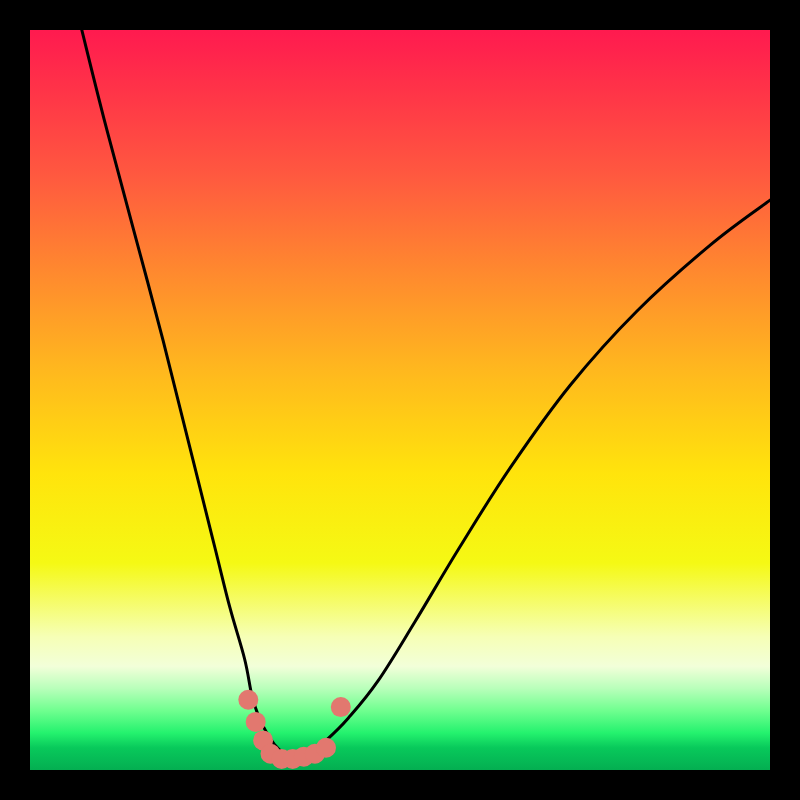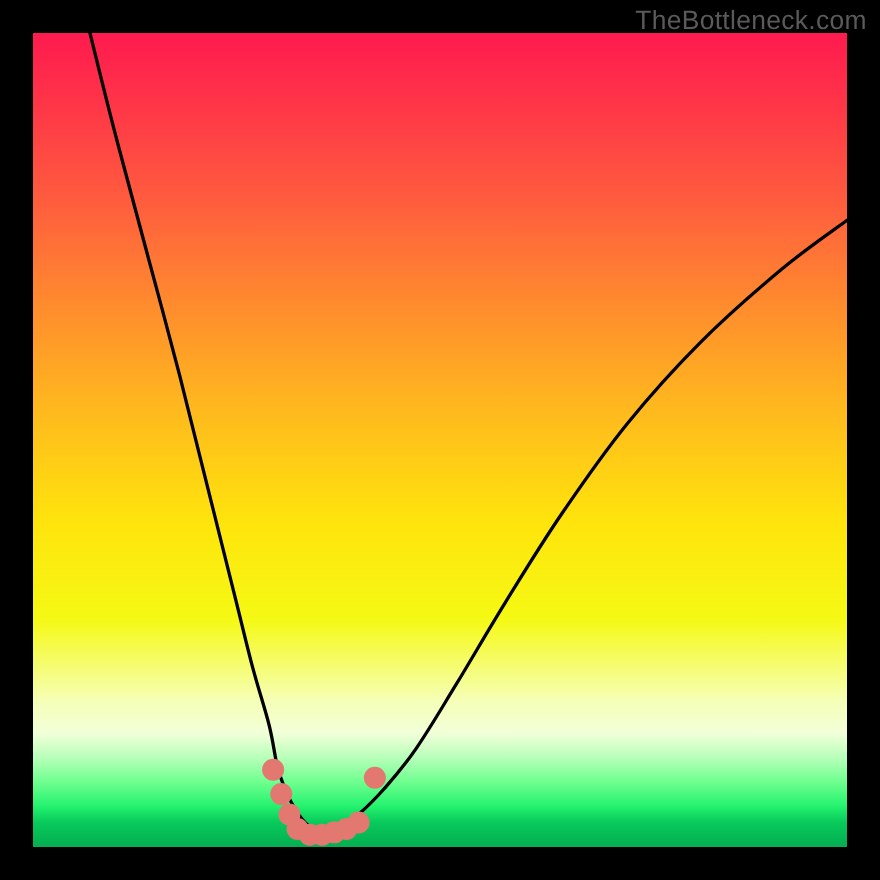--- a/index.html
+++ b/index.html
@@ -60,21 +60,20 @@
     font-size: 24px;
     letter-spacing: 0.3px;
     font-weight: 400;
   }
 </style>
 </head>
 <body>
 
 <div class="frame">
 
-  <div class="attribution">TheBottleneck.com</div>
 
   <div class="plot">
     <div class="grad"></div>
     <svg class="curves" viewBox="0 0 740 740" preserveAspectRatio="none">
       <g id="curve-group">
           <path d="M 51.800000000000004 0 C 55.79600000000001 15.983999999999991, 64.676 52.83599999999994, 74 88.79999999999995 C 83.324 124.76399999999997, 92.94400000000002 159.84000000000006, 103.60000000000001 199.80000000000007 C 114.256 239.76000000000008, 122.54399999999998 269.50800000000004, 133.2 310.8 C 143.856 352.092, 153.476 391.904, 162.8 429.2 C 172.12400000000002 466.496, 178.34 491.36, 185 518 C 191.66 544.64, 194.472 557.22, 199.8 577.2 C 205.12800000000001 597.1800000000001, 210.60399999999998 613.016, 214.6 629 C 218.596 644.984, 219.33599999999998 655.3439999999999, 222 666 C 224.66400000000002 676.6560000000001, 226.736 681.5400000000001, 229.4 688.2 C 232.06400000000002 694.86, 234.136 698.338, 236.8 703 C 239.46400000000003 707.662, 241.536 710.77, 244.20000000000002 714.1 C 246.86400000000003 717.4300000000001, 247.60400000000004 718.836, 251.60000000000002 721.5 C 255.596 724.164, 263.736 727.568, 266.4 728.9" fill="none" stroke="#000000" stroke-width="3" stroke-linecap="round"></path>
           <path d="M 266.4 728.9 C 269.06399999999996 727.568, 275.87199999999996 724.83, 281.2 721.5 C 286.528 718.17, 289.34 716.394, 296 710.4 C 302.66 704.406, 308.876 698.856, 318.2 688.2 C 327.524 677.5440000000001, 335.81199999999995 668.5160000000001, 347.79999999999995 651.2 C 359.78799999999995 633.884, 370.148 615.976, 384.8 592 C 399.452 568.024, 411.884 545.972, 429.2 518 C 446.51599999999996 490.028, 461.02 465.904, 481 436.6 C 500.98 407.29600000000005, 517.5559999999999 383.17199999999997, 540.1999999999999 355.2 C 562.8439999999999 327.228, 581.492 306.508, 606.8 281.2 C 632.108 255.892, 656.8240000000001 234.58000000000004, 680.8000000000001 214.60000000000002 C 704.7760000000001 194.62, 729.344 178.19199999999995, 740 170.19999999999993" fill="none" stroke="#000000" stroke-width="3" stroke-linecap="round"></path>
         </g>
       <g id="dot-group">
           <circle cx="218.29999999999998" cy="669.7" r="10" fill="#e2786f"></circle>

